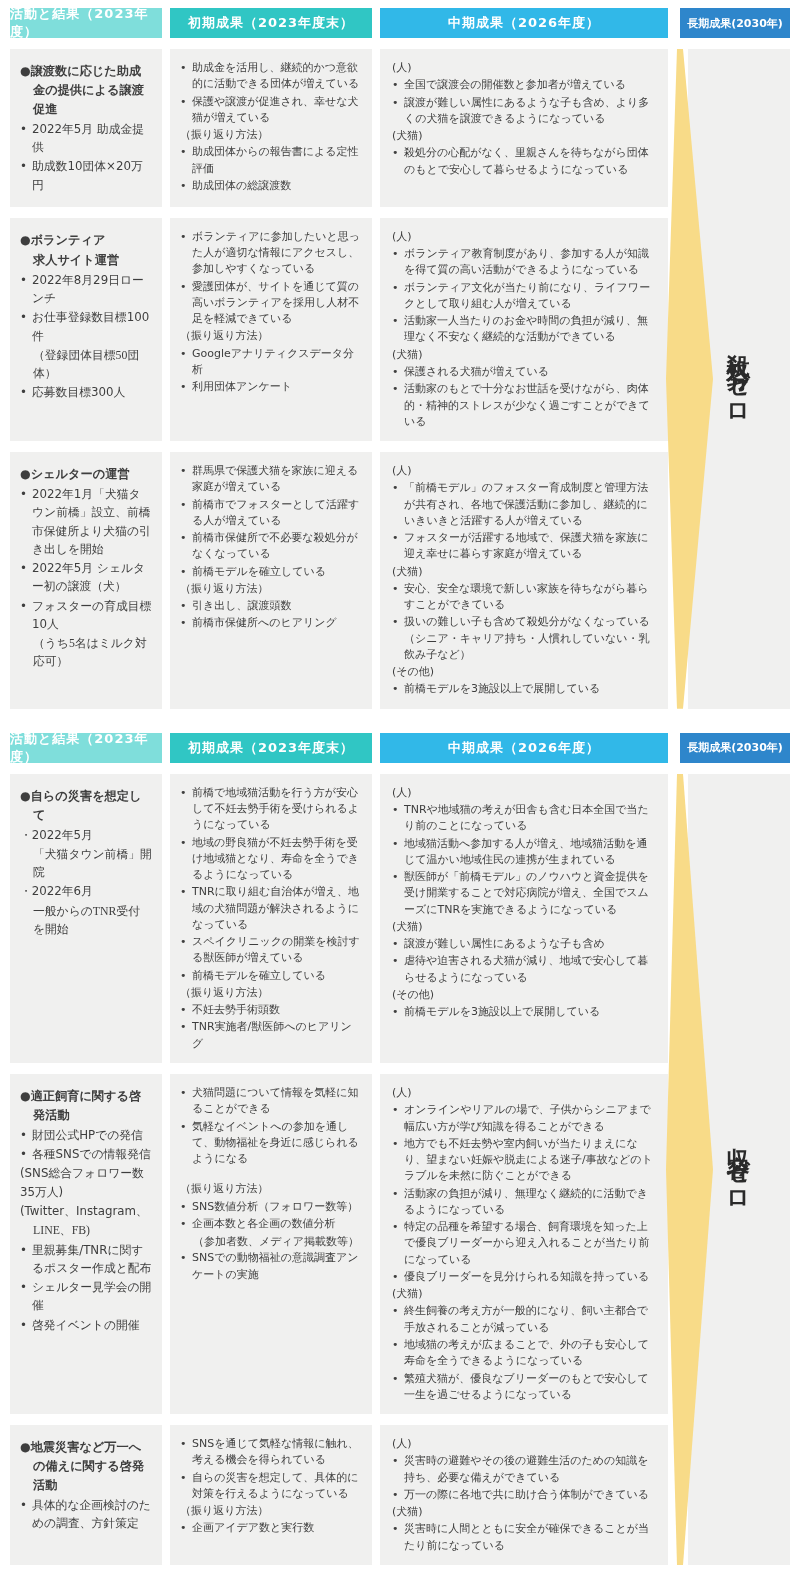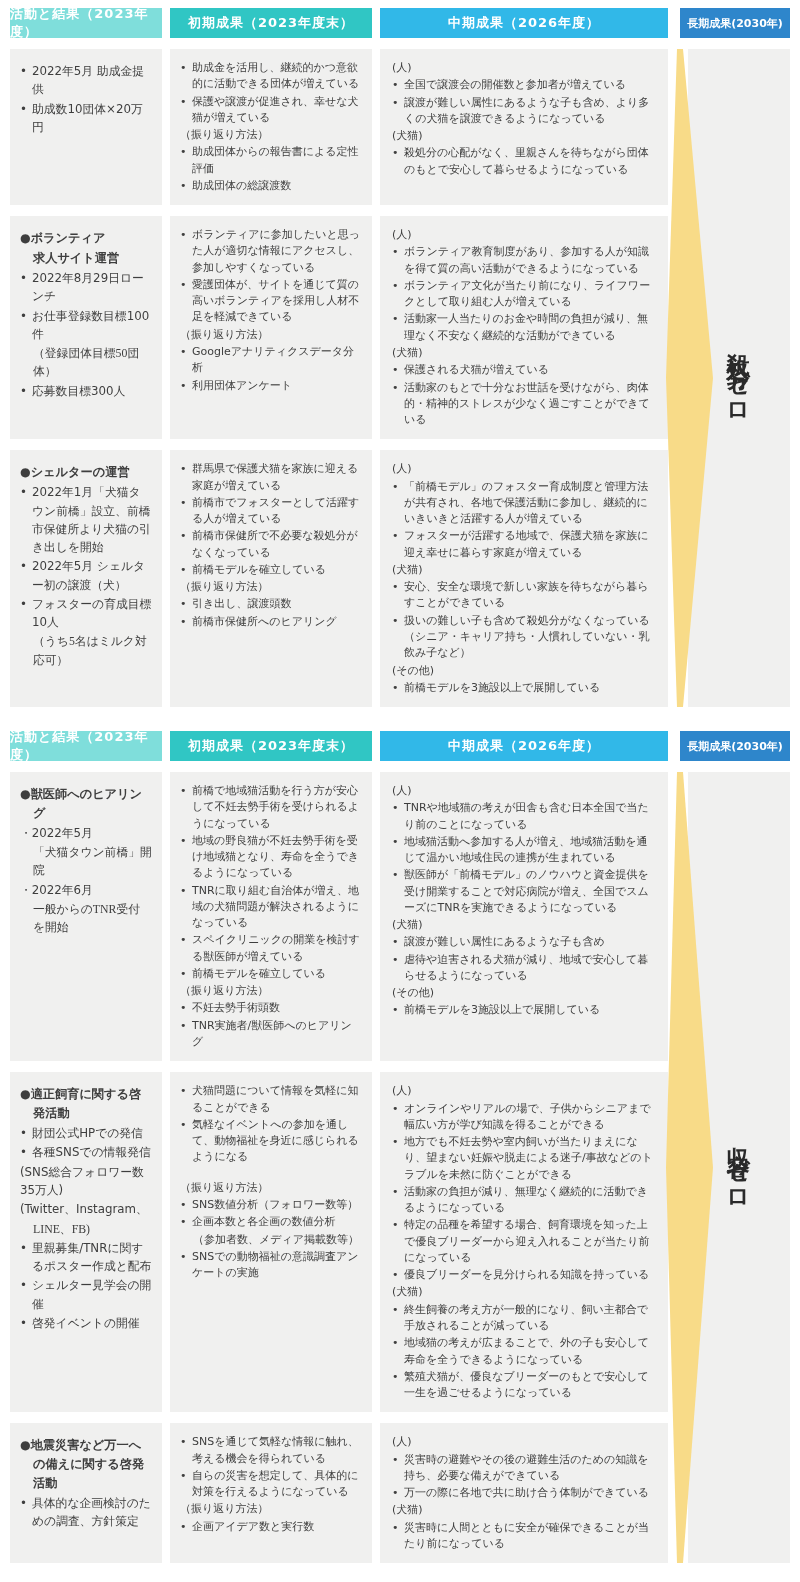--- a/index.html
+++ b/index.html
@@ -31,20 +31,21 @@
 </head>
 <body>
 
 <div id="app" style="--h1: #7FDEDB; --h2: #30C6C4; --h3: #31B8E8; --h4: #2E86CB; --box: #F0F0EF; --text: #3E3E3E; --ltext: #2A2A2A; --arrow: #F8DB88;">
     <div class="section">
       <div class="hdr h1" style="grid-area: 1 / 1;">活動と結果（2023年度）</div>
       <div class="hdr h2" style="grid-area: 1 / 2;">初期成果（2023年度末）</div>
       <div class="hdr h3" style="grid-area: 1 / 3;">中期成果（2026年度）</div>
       <div class="hdr h4" style="grid-area: 1 / 4;">長期成果(2030年)</div>
       <div class="cell c1" style="grid-area: 2 / 1;">
+        <div class="line t">●譲渡数に応じた助成金の提供による譲渡促進</div>
         <div class="line b">
           <span class="mark">•</span>
           <span class="txt">2022年5月 助成金提供</span>
         </div>
         <div class="line b">
           <span class="mark">•</span>
           <span class="txt">助成数10団体×20万円</span>
         </div>
       </div>
       <div class="cell c2" style="grid-area: 2 / 2;">
@@ -218,21 +219,21 @@
           <polygon points="11,0 17,0 47,50 17,100 11,100 0,50" style="fill:var(--arrow)"></polygon>
         </svg>
       </div>
     </div>
     <div class="section">
       <div class="hdr h1" style="grid-area: 1 / 1;">活動と結果（2023年度）</div>
       <div class="hdr h2" style="grid-area: 1 / 2;">初期成果（2023年度末）</div>
       <div class="hdr h3" style="grid-area: 1 / 3;">中期成果（2026年度）</div>
       <div class="hdr h4" style="grid-area: 1 / 4;">長期成果(2030年)</div>
       <div class="cell c1" style="grid-area: 2 / 1;">
-        <div class="line t">●獣医師へのヒアリング</div>
+        <div class="line t">●自らの災害を想定して</div>
         <div class="line p">・2022年5月</div>
         <div class="line i">「犬猫タウン前橋」開院</div>
         <div class="line p">・2022年6月</div>
         <div class="line i">一般からのTNR受付を開始</div>
       </div>
       <div class="cell c2" style="grid-area: 2 / 2;">
         <div class="line b">
           <span class="mark">•</span>
           <span class="txt">前橋で地域猫活動を行う方が安心して不妊去勢手術を受けられるようになっている</span>
         </div>

